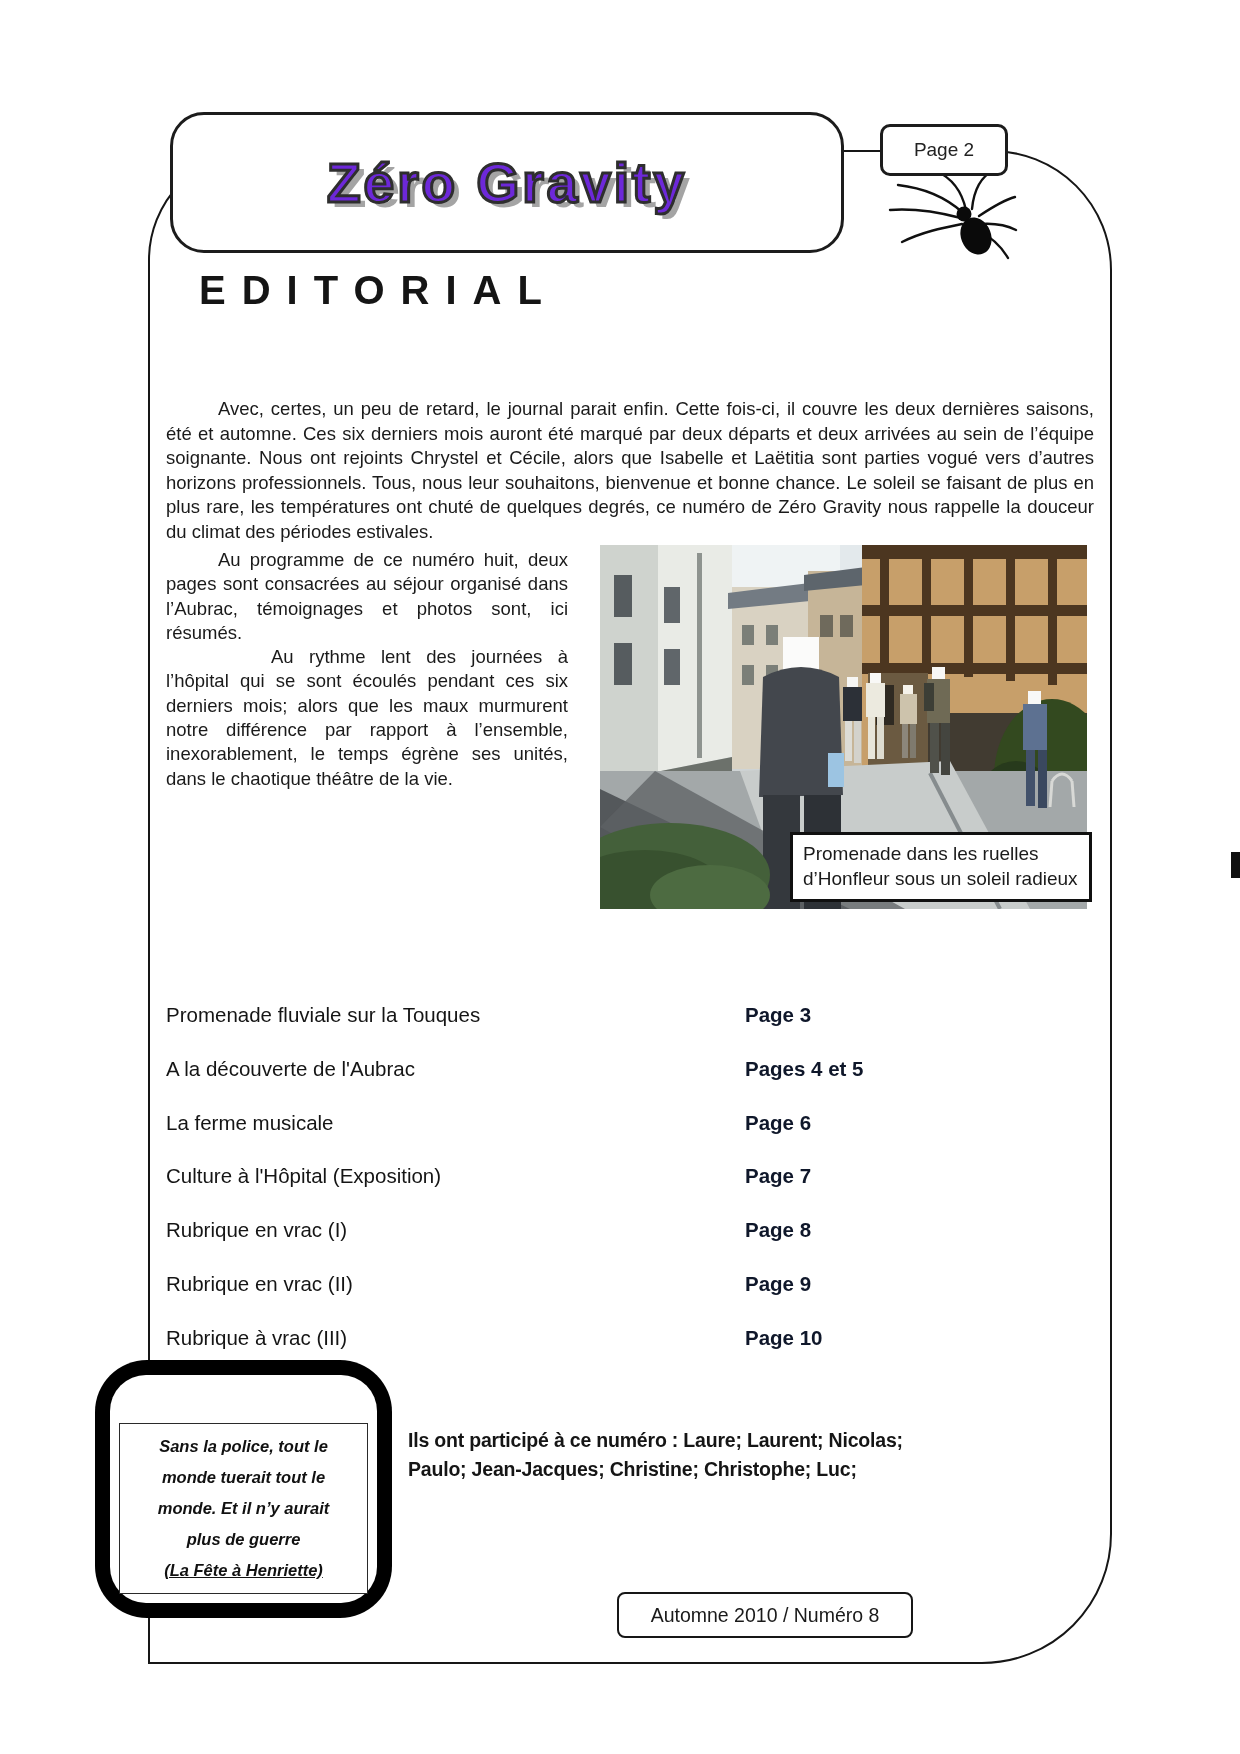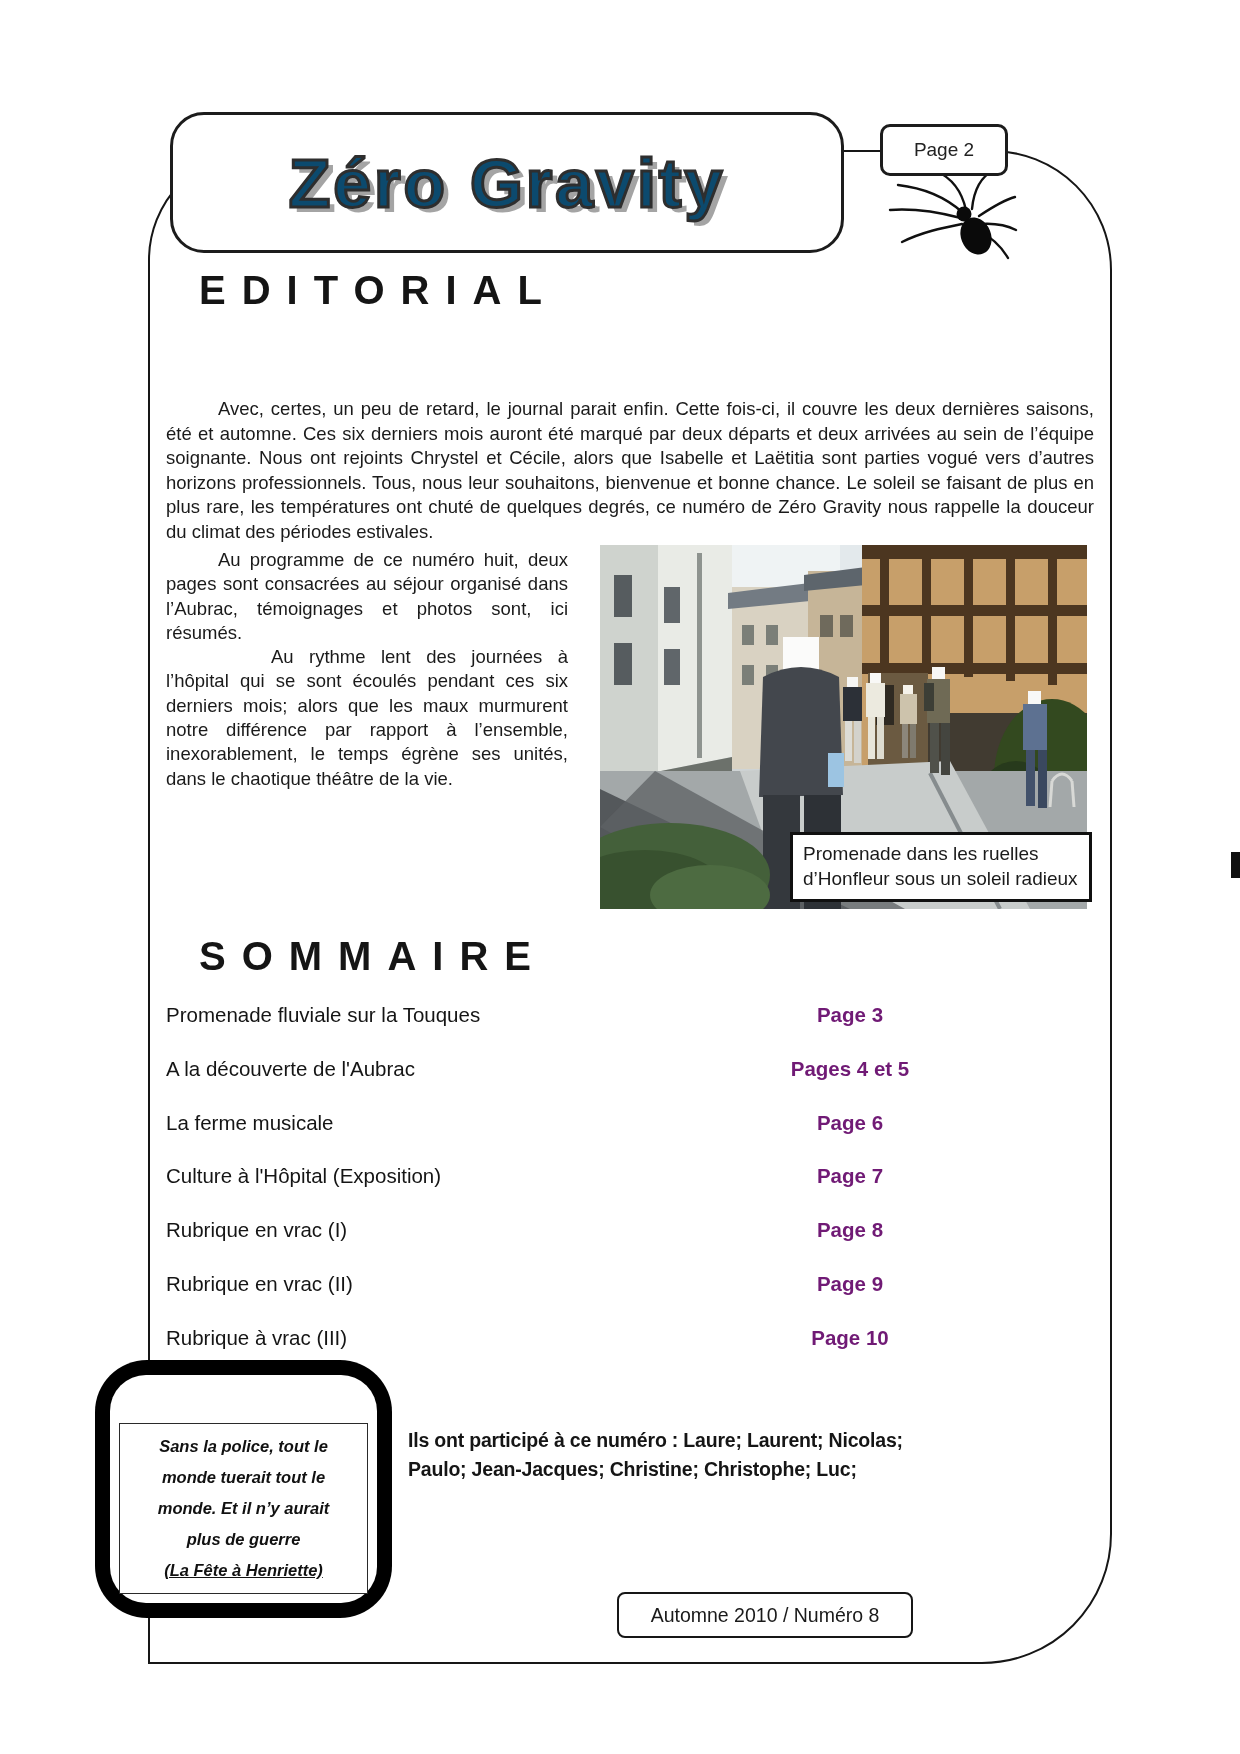--- a/index.html
+++ b/index.html
@@ -8,22 +8,22 @@
     background:#ffffff; overflow:hidden;
     font-family:"Liberation Sans", sans-serif; color:#111;
   }
   
   .logo-box{
     position:absolute; left:170px; top:112px; width:668px; height:135px;
     border:3px solid #1c1c1c; border-radius:34px; background:#fff; z-index:3;
     display:flex; align-items:center; justify-content:center;
   }
   .logo-title{
-    font-size:68px; font-weight:700; letter-spacing:3px; white-space:nowrap;
-    color:#0c4a6e; -webkit-text-stroke:3px #2e2e2e;
+    font-size:55px; font-weight:700; letter-spacing:3px; white-space:nowrap;
+    color:#6d28d9; -webkit-text-stroke:3px #2e2e2e;
     text-shadow:6px 5px 0 rgba(90,90,90,.55);
   }
   .page-badge{
     position:absolute; left:849px; top:124px; width:122px; height:46px;
     border:3px solid #1c1c1c; border-radius:10px; background:#fff; z-index:3;
     display:flex; align-items:center; justify-content:center;
     font-size:19px; color:#222;margin-left:31px;
   }
   
   .container-frame{
@@ -64,22 +64,22 @@
     background:#fff; border:3px solid #101010; padding:6px 10px 8px 10px;
     font-size:19px; line-height:25px; color:#1a1a1a;
   }
   
   .toc-row{ position:absolute; left:0; width:1240px; z-index:1; }
   .toc-label{
     position:absolute; left:166px; top:0; font-size:20.5px; font-weight:400;
     color:#151515; white-space:nowrap;
   }
   .toc-page{
-    position:absolute; left:745px; top:0; width:210px; text-align:center;
-    font-size:20.5px; font-weight:600; color:#701a75; white-space:nowrap;
+    position:absolute; left:745px; top:0; width:210px; text-align:left;
+    font-size:20.5px; font-weight:600; color:#0f172a; white-space:nowrap;
   }
   
   .quote-box{
     position:absolute; left:95px; top:1360px; width:297px; height:258px;
     background:#000; border-radius:52px; z-index:4;
   }
   .quote-inner-white{
     position:absolute; inset:15px; background:#fff; border-radius:36px;
   }
   .quote-inner{
@@ -243,21 +243,20 @@
 
       <g stroke="#d8d9d6" stroke-width="3" fill="none">
         <path d="M452,236 q10,-14 20,0"></path>
         <line x1="452" y1="236" x2="450" y2="262"></line>
         <line x1="472" y1="236" x2="474" y2="262"></line>
       </g>
     </svg>
   </div>
   <div class="photo-caption">Promenade dans les ruelles d’Honfleur sous un soleil radieux</div>
 
-  <div class="section-heading h-sommaire">SOMMAIRE</div>
 
   <div class="toc-row" style="top:1003px">
     <span class="toc-label">Promenade fluviale sur la Touques</span>
     <span class="toc-page">Page 3</span>
   </div>
   <div class="toc-row" style="top:1057px">
     <span class="toc-label">A la découverte de l'Aubrac</span>
     <span class="toc-page">Pages 4 et 5</span>
   </div>
   <div class="toc-row" style="top:1111px">

